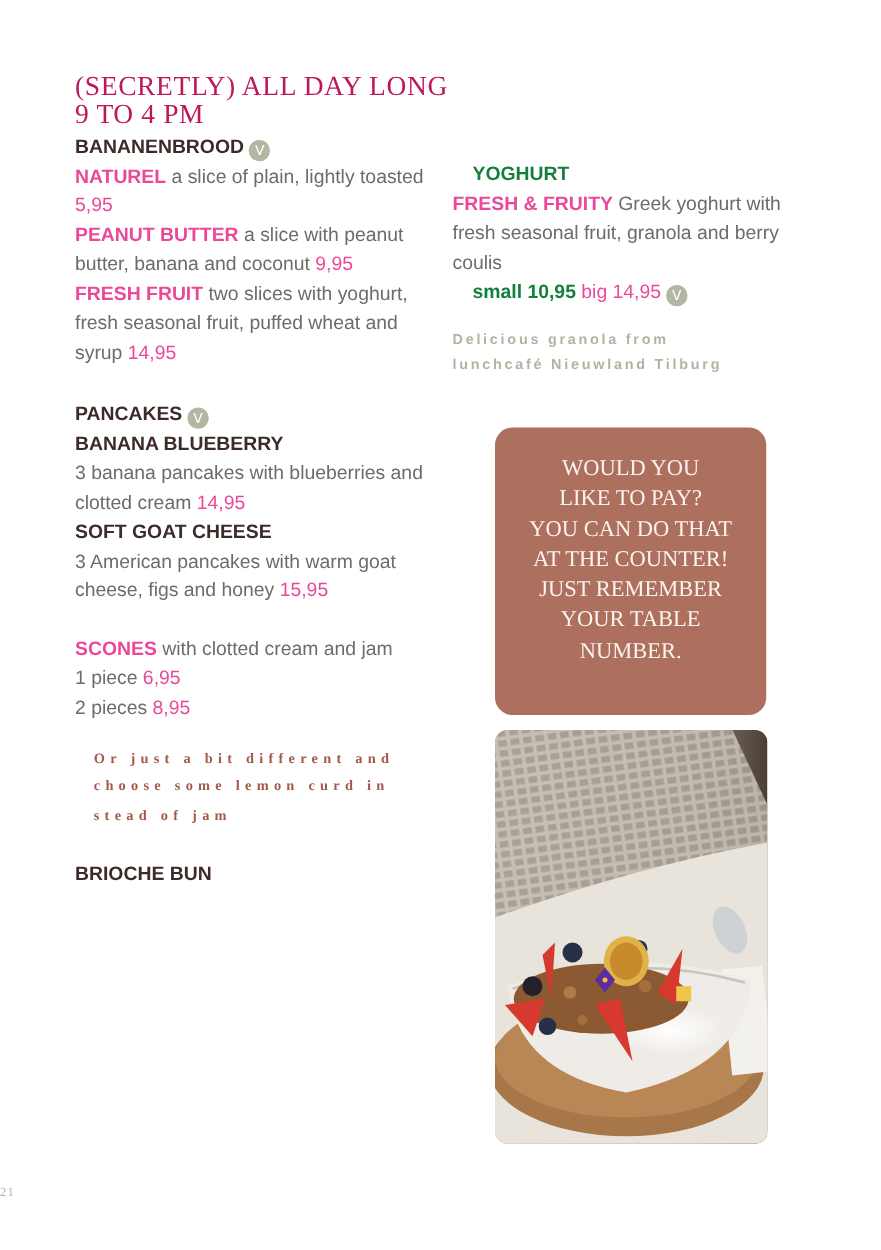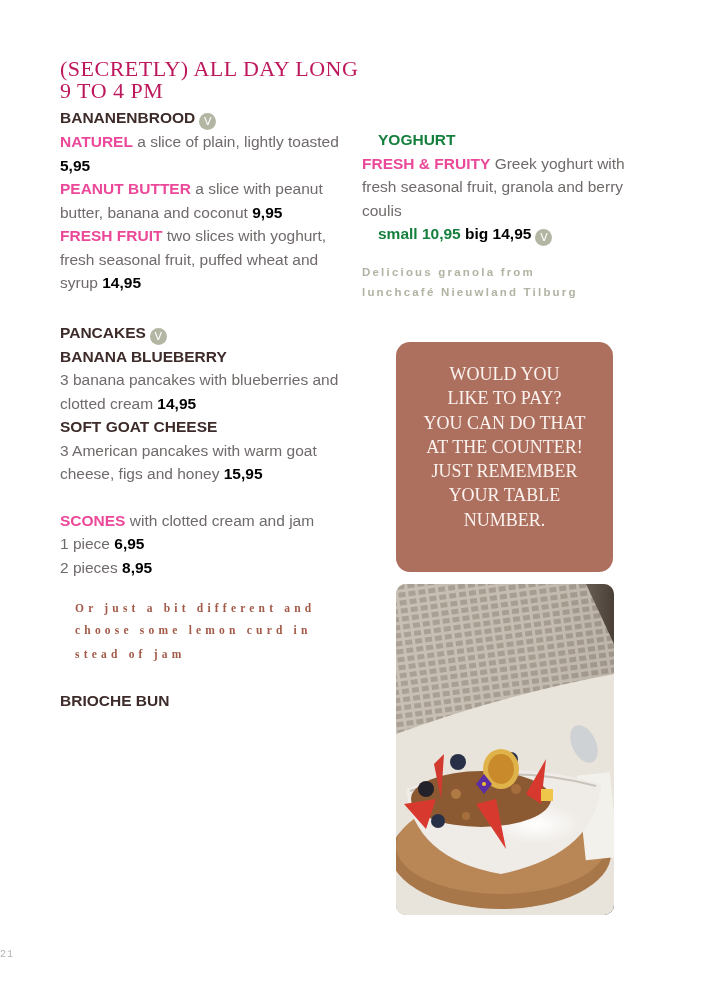--- a/index.html
+++ b/index.html
@@ -10,21 +10,21 @@
     position: absolute; left: 60px; top: 58px;
     font-family: "Liberation Serif", serif; font-size: 22px; line-height: 22px;
     color: #be185d; letter-spacing: 0.5px; font-weight: normal;
   }
   .col { position: absolute; font-size: 15.5px; line-height: 23.5px; }
   .left { left: 60px; top: 106px; width: 300px; }
   .right { left: 362px; top: 128px; width: 300px; }
 
   .head { color: #3d2b2a; font-weight: bold; display: block; }
   .name { color: #ec4899; font-weight: bold; margin-top: 43px; }
-  .price { color: #000000; font-weight: bold; }
+  .price { color: #ec4899; font-weight: normal; }
   .desc { color: #706a6a; }
   .sage { color: #15803d; font-weight: bold; margin-left: 16px; }
 
   .veg {
     display: inline-block; width: 17px; height: 17px; border-radius: 50%;
     background: #b3b6a3; color: #fff; font-size: 11px; line-height: 17px;
     text-align: center; vertical-align: -2px; margin-left: 4px; font-weight: normal;
     font-family: "DejaVu Sans", sans-serif;
   }
   .block { margin-bottom: 0; }
@@ -46,21 +46,21 @@
     text-align: center; padding-top: 20px;
   }
   .card span { display: block; }
 
   .photo {
     position: absolute; left: 396px; top: 584px; width: 218px; height: 331px;
     border-radius: 10px; overflow: hidden; background: #d9d2c8;
   }
   .page-num {
     position: absolute; left: 0; width: 562px; top: 949px; text-align: left;
-    font-family: Liberation Mono, monospace; font-size: 10px; color: #b9b0b0; letter-spacing: 1px;
+    font-family: Liberation Serif, serif; font-size: 10px; color: #b9b0b0; letter-spacing: 1px;
   }
 </style>
 </head>
 <body>
 
 <div class="title">
   <div>(SECRETLY) ALL DAY LONG</div>
   <div>9 TO 4 PM</div>
 </div>
 

